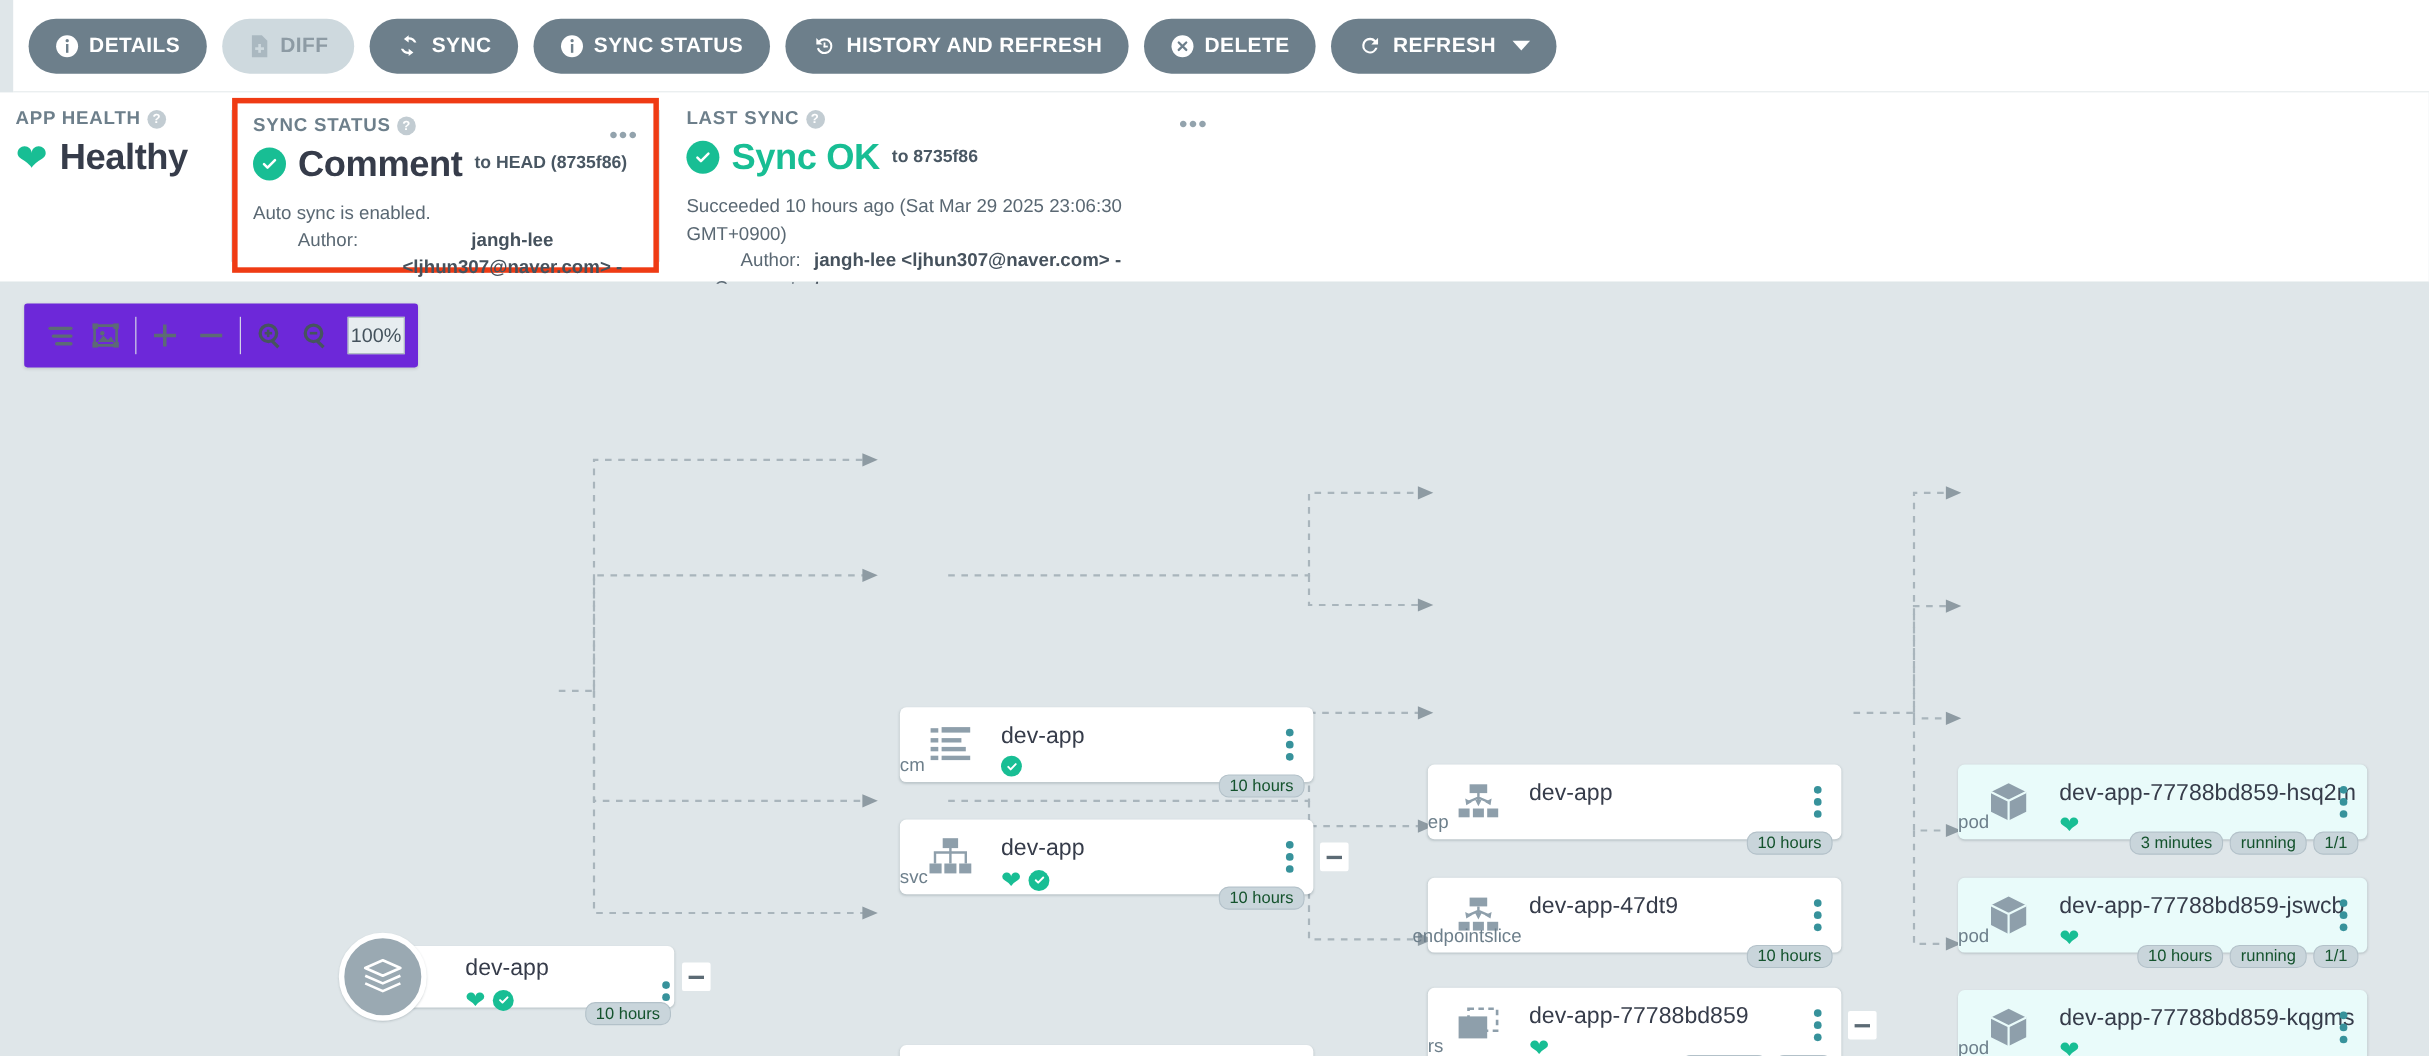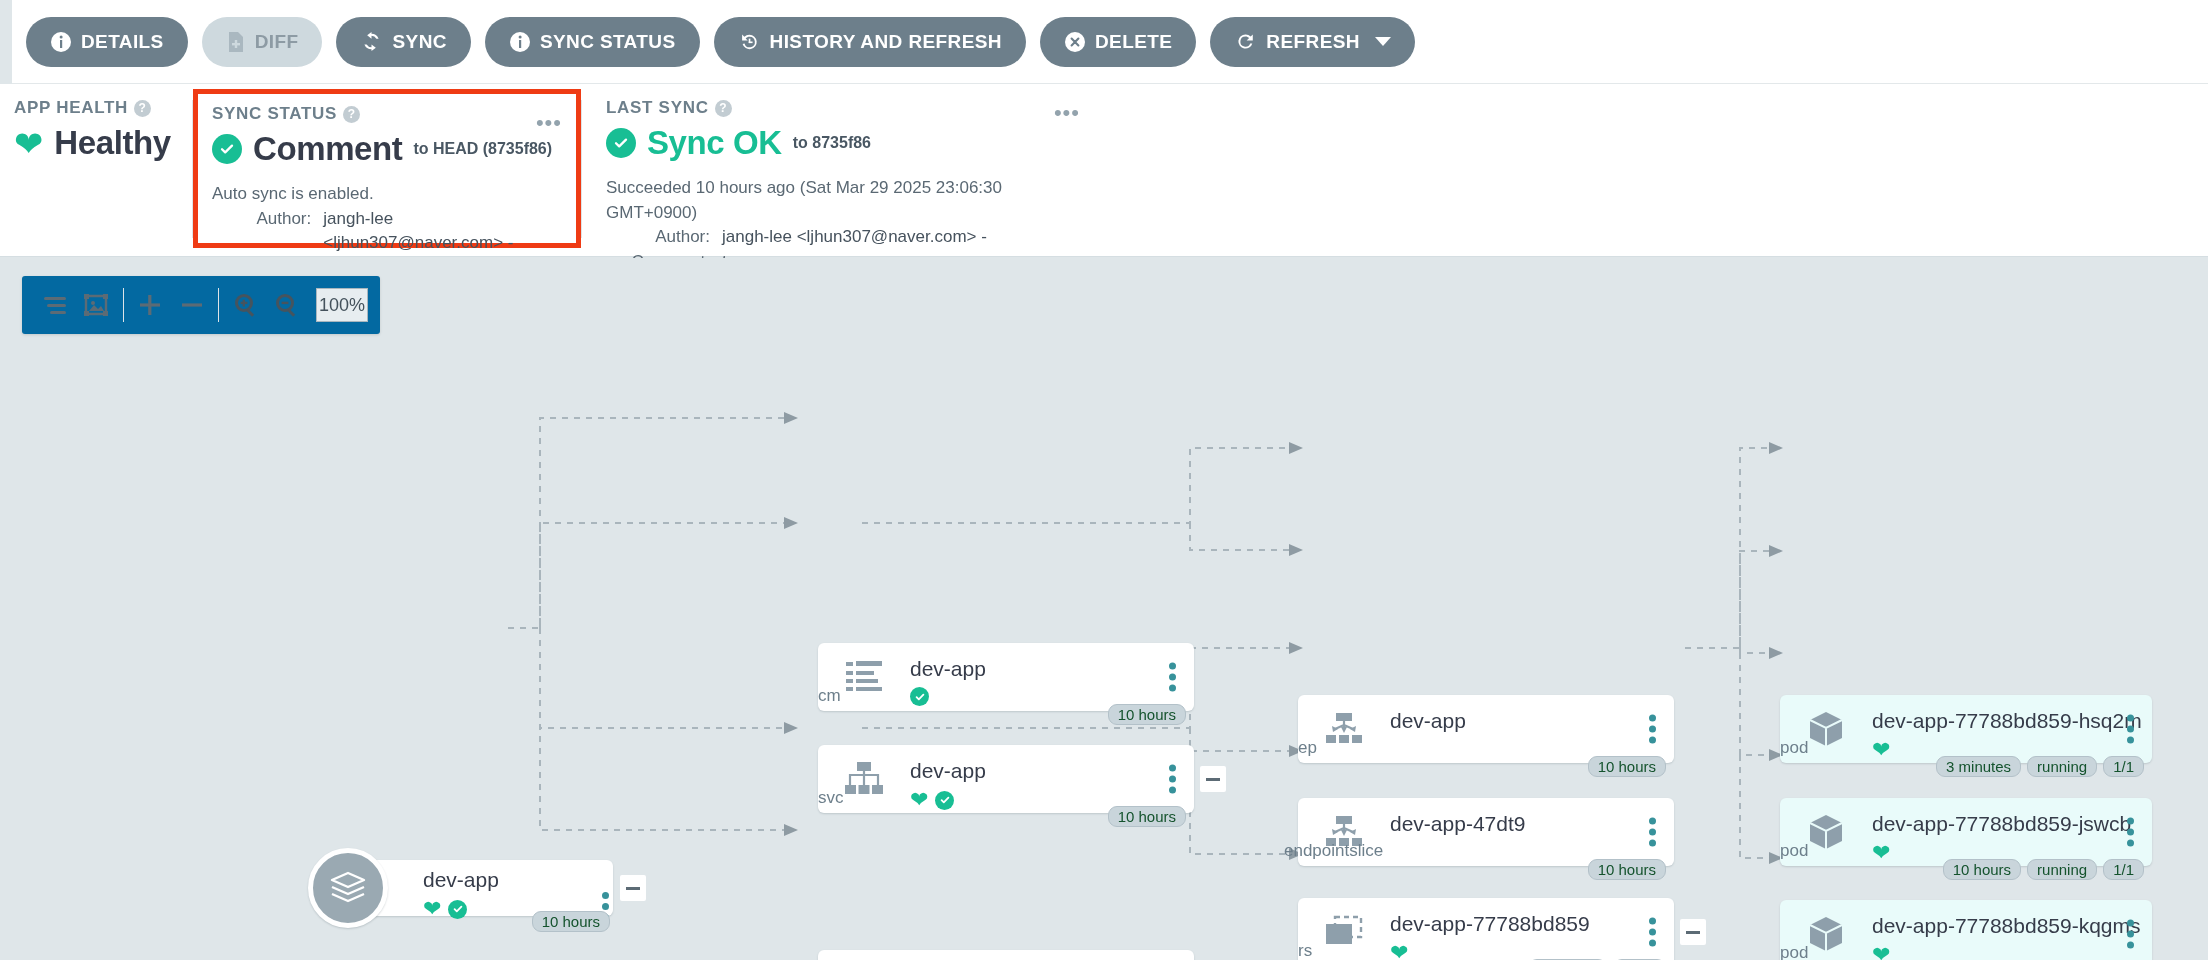--- a/index.html
+++ b/index.html
@@ -46,21 +46,21 @@
 
   
   .statusbar {
     position: absolute; top: 84px; left: 0;
     width: 2208px; height: 173px;
     background: #ffffff;
     display: flex;
     border-bottom: 1px solid #d5dee2;
   }
   .spanel { position: relative; padding: 14px 22px 0 14px; }
-  .spanel.health { width: 192px; }
+  .spanel.health { width: 210px; }
   .spanel.syncstatus {
     width: 388px;
     margin: 5px 0 8px 0;
     border: 5px solid #ef3b14;
     padding: 10px 0 0 14px;
   }
   .spanel.lastsync { width: 520px; padding-left: 24px; }
   .vdiv { width: 1px; background: #dfe4e7; margin: 16px 0 18px 0; }
 
   .slabel {
@@ -84,39 +84,39 @@
   .circ-check {
     width: 30px; height: 30px; border-radius: 50%;
     background: #18be94;
     display: inline-flex; align-items: center; justify-content: center;
   }
   .circ-check svg { display: block; }
 
   .sline { font-size: 17px; color: #5a6873; line-height: 1.45; }
   .kv { display: flex; gap: 12px; }
   .kv .k { width: 104px; text-align: right; color: #5a6873; }
-  .kv .v { font-weight: 400; color: #46525d; }
+  .kv .v { font-weight: 700; color: #46525d; text-align: center; }
   .dots3 {
     position: absolute; top: 18px; right: 22px;
     color: #93a3ad; font-size: 22px; letter-spacing: 1px;
     cursor: pointer; line-height: 1;
   }
   .dots3.sc { right: 14px; }
 
   
   .graph {
     position: absolute; top: 258px; left: 0;
     width: 2208px; height: 702px;
     background: #dfe6e9;
     overflow: hidden;
   }
   .zoombar {
     position: absolute; top: 18px; left: 22px;
     height: 58px; width: 358px;
-    background: #0369a1;
+    background: #6d28d9;
     border-radius: 3px;
     box-shadow: 0 1px 3px rgba(0,0,0,.13);
     display: flex; align-items: center;
     padding: 0 12px;
     gap: 0;
   }
   .zb { width: 48px; height: 44px; display:flex; align-items:center; justify-content:center; cursor:pointer; }
   .zsep { width: 1px; height: 34px; background: #dde4e8; margin: 0 6px; }
   .zoomval {
     width: 60px; height: 34px;

